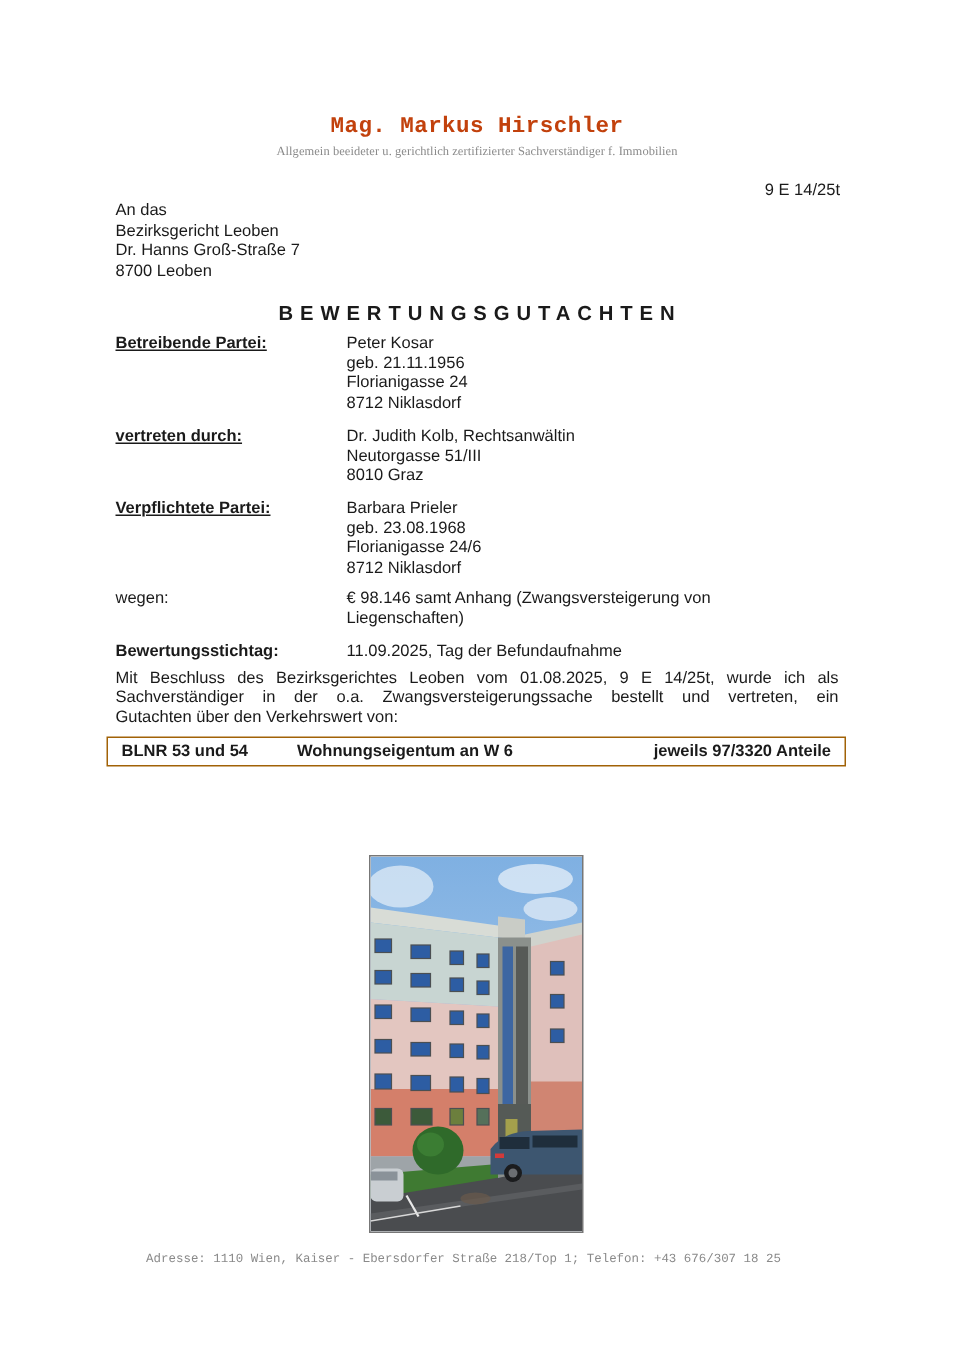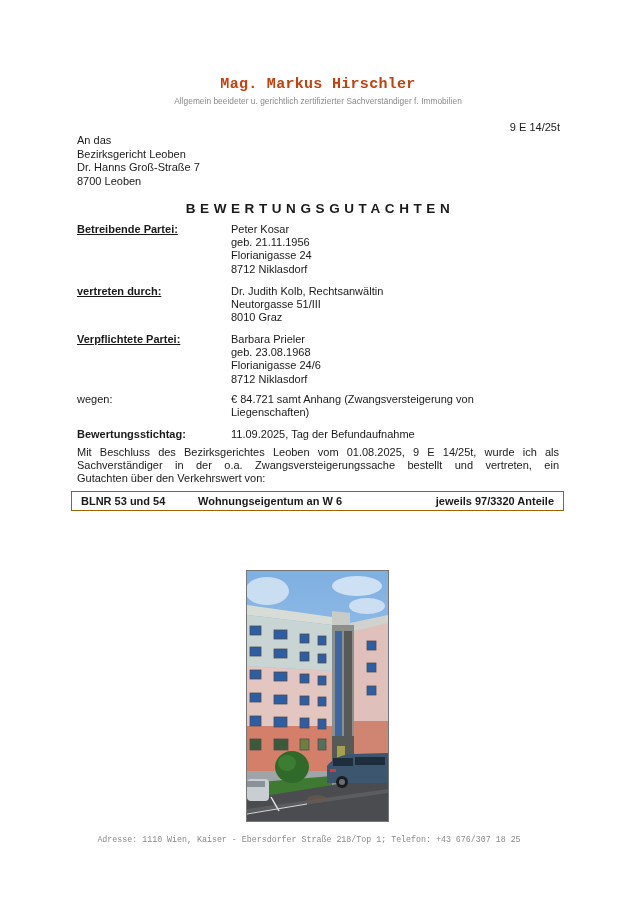--- a/index.html
+++ b/index.html
@@ -1,20 +1,20 @@
 <!DOCTYPE html>
 <html><head>
   <meta charset="utf-8">
   <style>
     html, body { margin: 0; padding: 0; background: #ffffff; }
     body { width: 636px; height: 900px; position: relative; overflow: hidden; color: #1a1a1a; font-family: "Liberation Sans", sans-serif; }
     .page { position: absolute; left: 0; top: 0; width: 636px; height: 900px; background: #fff; }
 
     .hdr-name { position: absolute; left: 0; top: 76px; width: 636px; text-align: center; font-family: "Liberation Mono", monospace; font-weight: bold; font-size: 15px; color: #c2410c; letter-spacing: 0.3px; }
-    .hdr-sub { position: absolute; left: 0; top: 96px; width: 636px; text-align: center; font-family: Liberation Sans, sans-serif; font-size: 8.3px; color: #8a8a8a; letter-spacing: 0.05px; }
+    .hdr-sub { position: absolute; left: 0; top: 96px; width: 636px; text-align: center; font-family: Liberation Serif, serif; font-size: 8.3px; color: #8a8a8a; letter-spacing: 0.05px; }
 
     .ref { position: absolute; right: 76px; top: 121px; font-size: 11px; }
     .addr { position: absolute; left: 77px; top: 134px; font-size: 11px; line-height: 13.5px; }
     .addr div { white-space: nowrap; }
 
     .title { position: absolute; left: 0; top: 201px; width: 636px; text-align: center; font-weight: bold; font-size: 13.5px; letter-spacing: 4.6px; padding-left: 4px; box-sizing: border-box; }
 
     .party { position: absolute; left: 77px; font-size: 11px; line-height: 13.2px; }
     .party .lbl { position: absolute; left: 0; top: 0; white-space: nowrap; font-weight: bold; text-decoration: underline; }
     .party .lbl.plain { font-weight: normal; text-decoration: none; }
@@ -77,21 +77,21 @@
       <div>Barbara Prieler</div>
       <div>geb. 23.08.1968</div>
       <div>Florianigasse 24/6</div>
       <div>8712 Niklasdorf</div>
     </div>
   </div>
 
   <div class="party" style="top:393px;">
     <span class="lbl plain">wegen:</span>
     <div class="val">
-      <div>€ 84.721 samt Anhang (Zwangsversteigerung von</div>
+      <div>€ 98.146 samt Anhang (Zwangsversteigerung von</div>
       <div>Liegenschaften)</div>
     </div>
   </div>
 
   <div class="party" style="top:428px;">
     <span class="lbl boldonly">Bewertungsstichtag:</span>
     <div class="val">11.09.2025, Tag der Befundaufnahme</div>
   </div>
 
   <div class="para" style="top:446px;">

